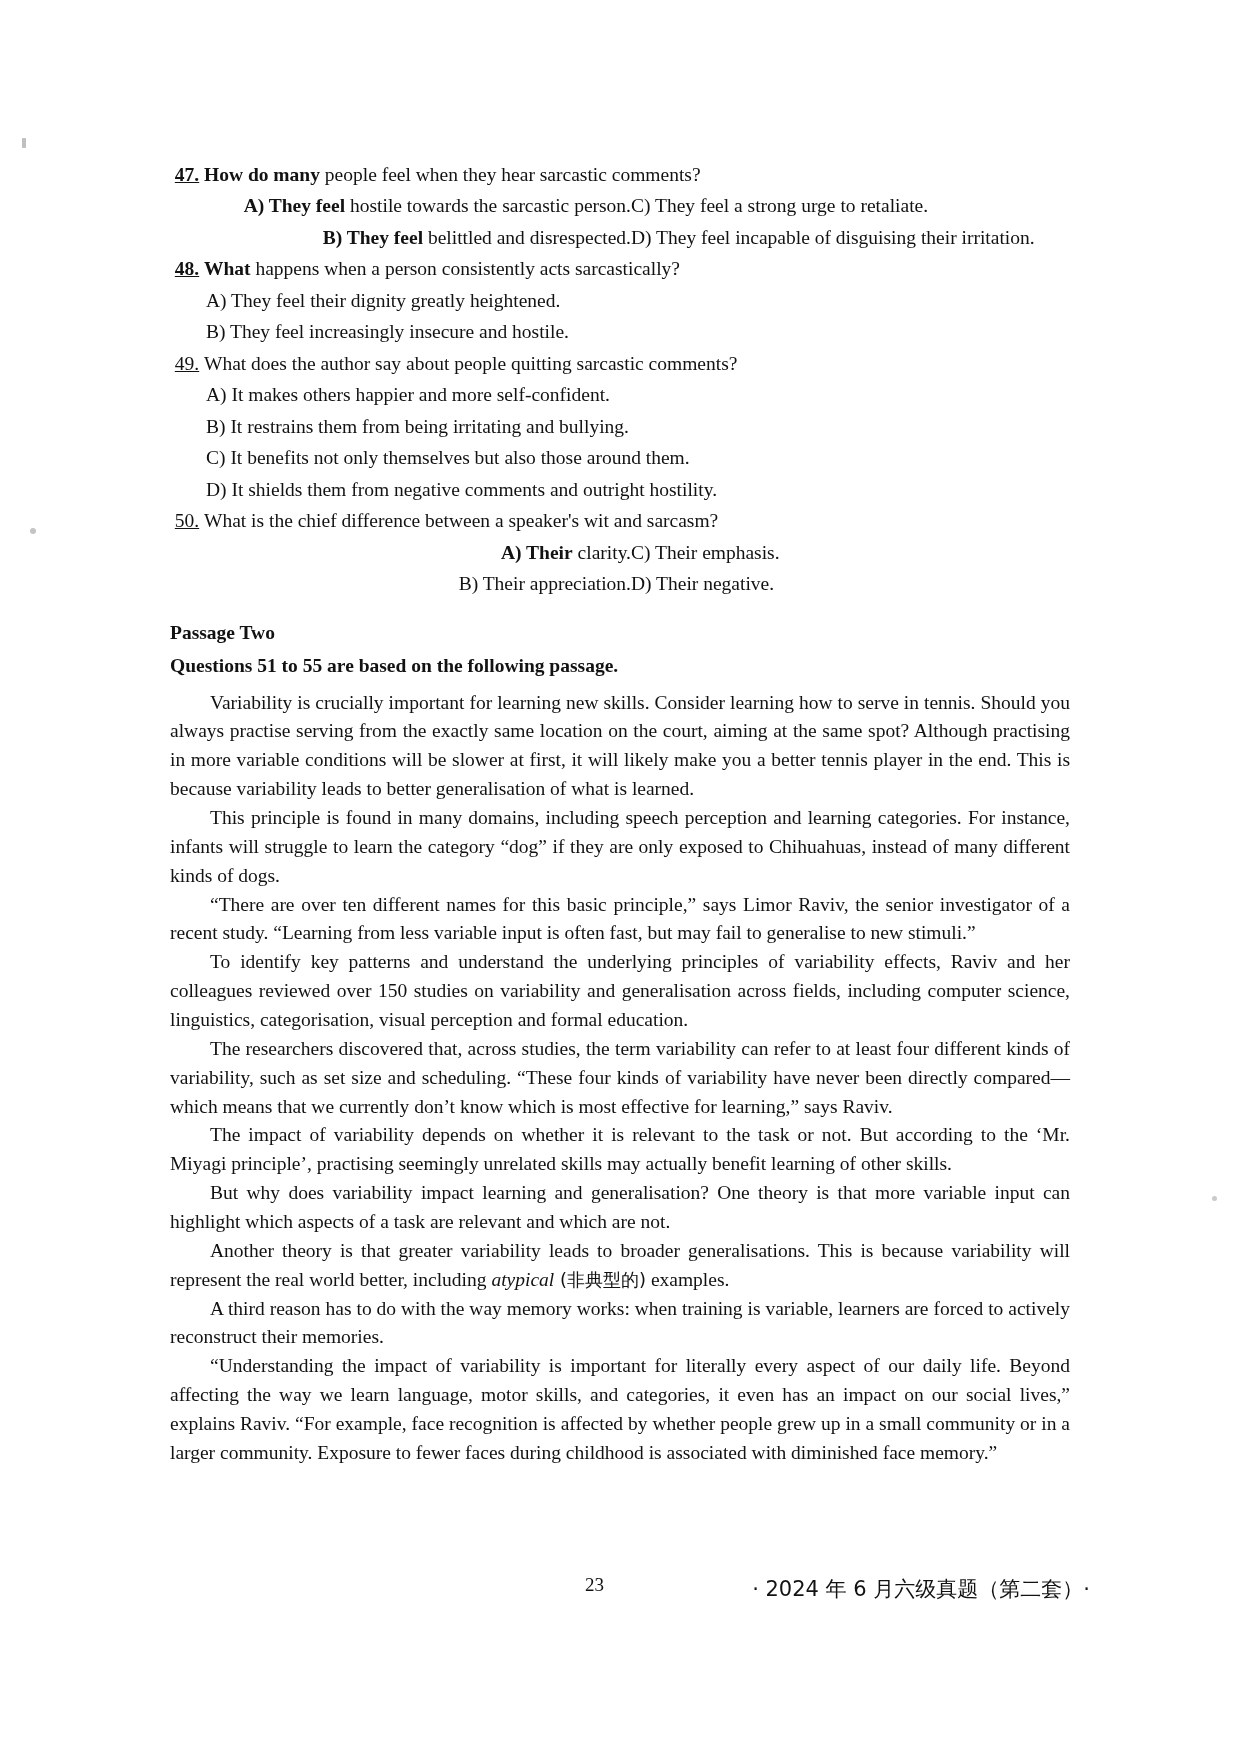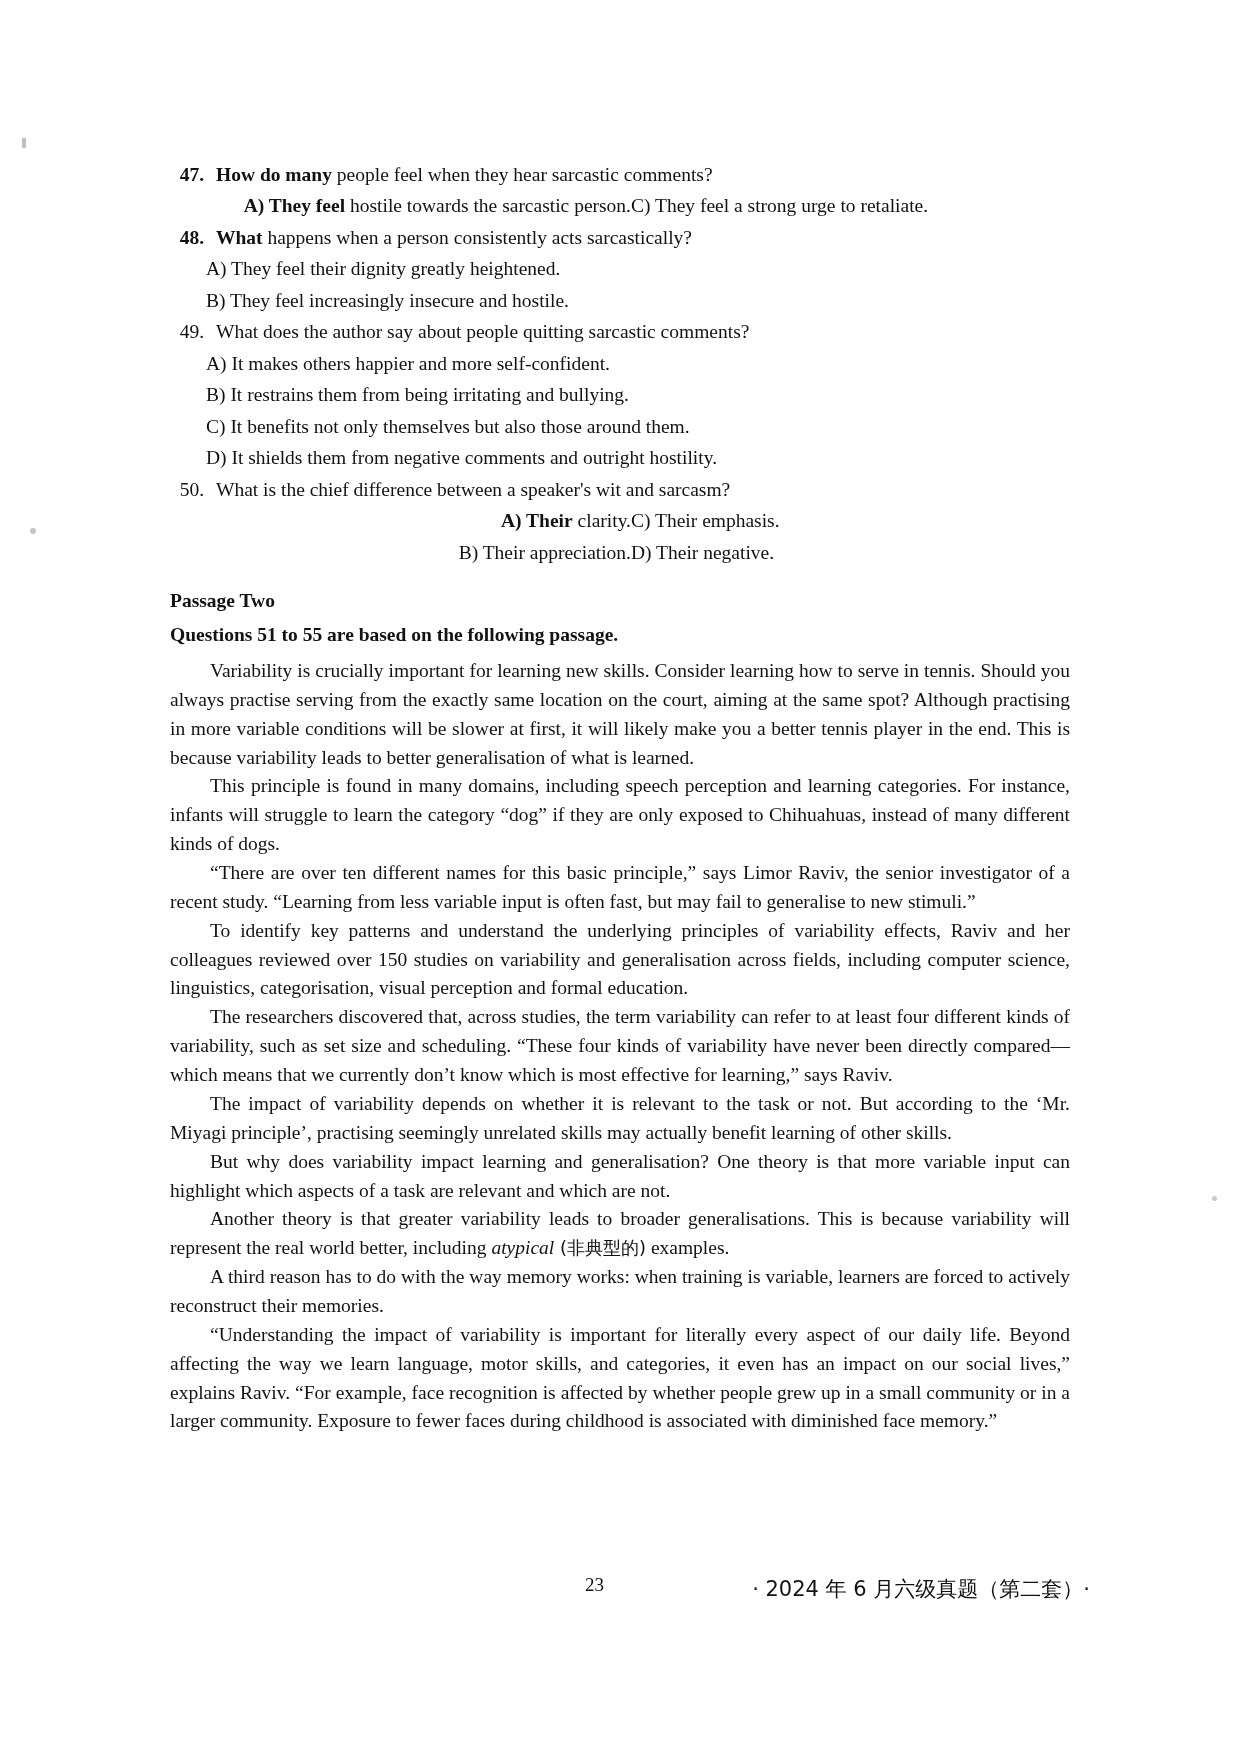--- a/index.html
+++ b/index.html
@@ -46,27 +46,27 @@
     position: relative;
   }
   .q-line {
     display: flex;
     align-items: baseline;
     margin-bottom: 11px;
   }
   .q-num {
     width: 34px;
     flex: 0 0 34px;
-    text-align: right;
+    text-align: center;
     font-weight: 700;
+    text-decoration: underline;
   }
   .q-num.plain { font-weight: 400; }
   .q-stem {
     flex: 1 1 auto;
-    margin-left: 12px;
   }
   .q-stem .bold { font-weight: 700; }
 
   .opts {
     margin: 0 0 0 36px;
   }
   .opt-row {
     display: flex;
     margin-bottom: 11px;
   }
@@ -137,20 +137,24 @@
 
     <div class="question">
       <div class="q-line">
         <span class="q-num">47.</span>
         <span class="q-stem"><span class="bold">How do many</span><span> people feel when they hear sarcastic comments?</span></span>
       </div>
       <div class="opts">
         <div class="opt-row">
           <div class="opt col-left"><span class="bold">A) They feel</span><span> hostile towards the sarcastic person.</span></div>
           <div class="opt col-right">C) They feel a strong urge to retaliate.</div>
+        </div>
+        <div class="opt-row">
+          <div class="opt col-left"><span class="bold">B) They feel</span><span> belittled and disrespected.</span></div>
+          <div class="opt col-right">D) They feel incapable of disguising their irritation.</div>
         </div>
       </div>
     </div>
 
     <div class="question">
       <div class="q-line">
         <span class="q-num">48.</span>
         <span class="q-stem"><span class="bold">What</span><span> happens when a person consistently acts sarcastically?</span></span>
       </div>
       <div class="opts">

